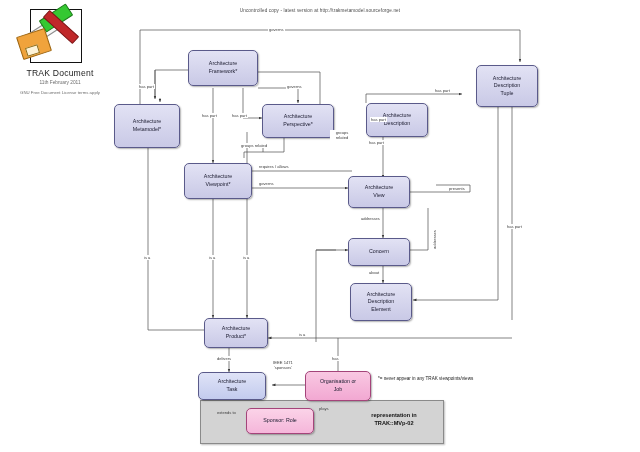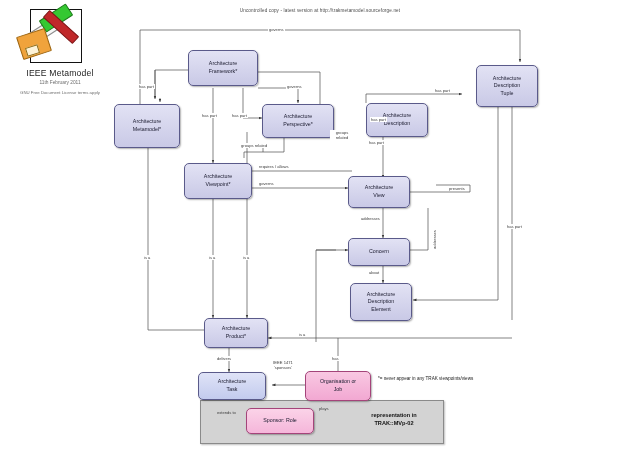--- a/index.html
+++ b/index.html
@@ -73,21 +73,21 @@
 
   <div class="logo-wrap">
     <div class="logo-art">
       <div class="logo-frame"></div>
       <div class="bar bar-white"></div>
       <div class="bar bar-green"></div>
       <div class="bar bar-red"></div>
       <div class="bar bar-orange"></div>
       <div class="bar bar-tick"></div>
     </div>
-    <div class="logo-ttl">IEEE Metamodel</div>
+    <div class="logo-ttl">TRAK Document</div>
     <div class="logo-date">11th February 2011</div>
     <div class="logo-lic">GNU Free Document License terms apply</div>
   </div>
 
   <div id="canvas">
 
     <svg width="640" height="452">
       <defs>
         <marker id="ah" markerWidth="6" markerHeight="6" refX="5" refY="2" orient="auto">
           <path d="M0,0 L5,2 L0,4 z" fill="#3a3a3a"></path>

